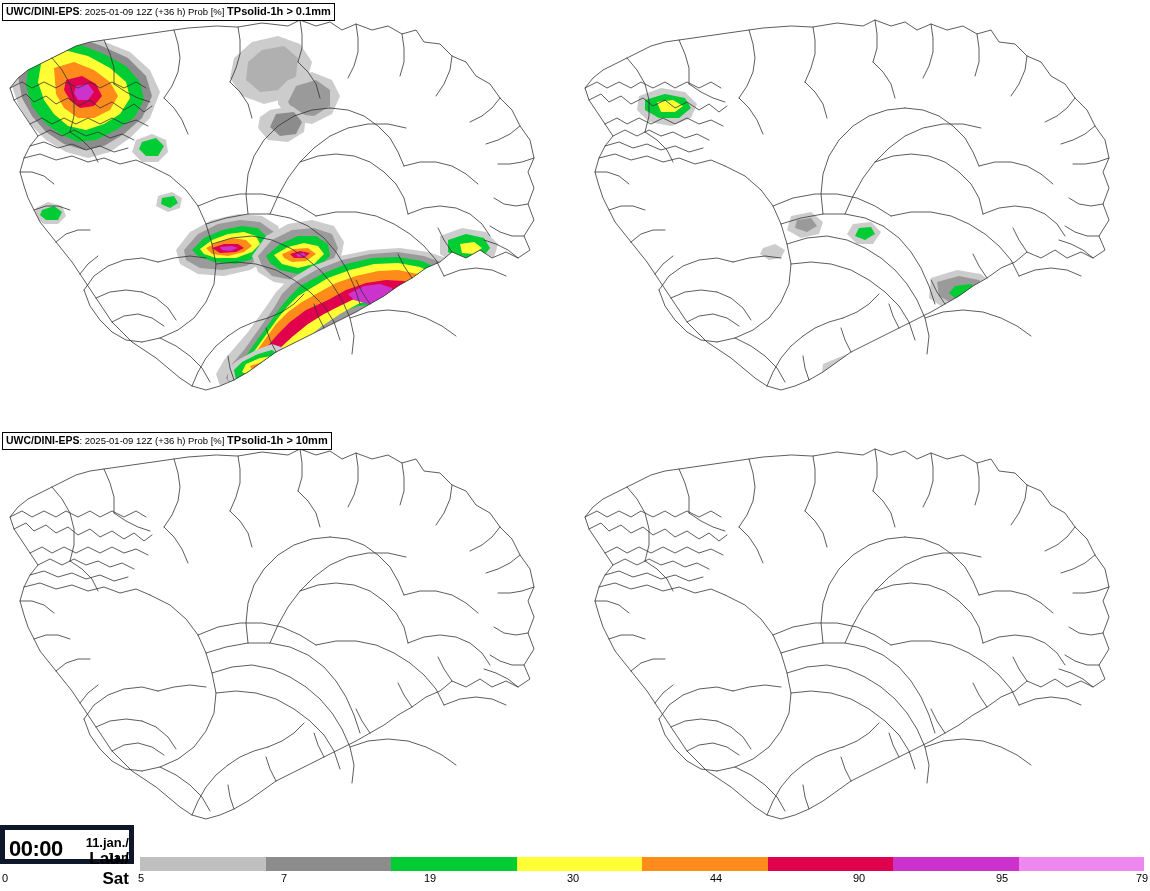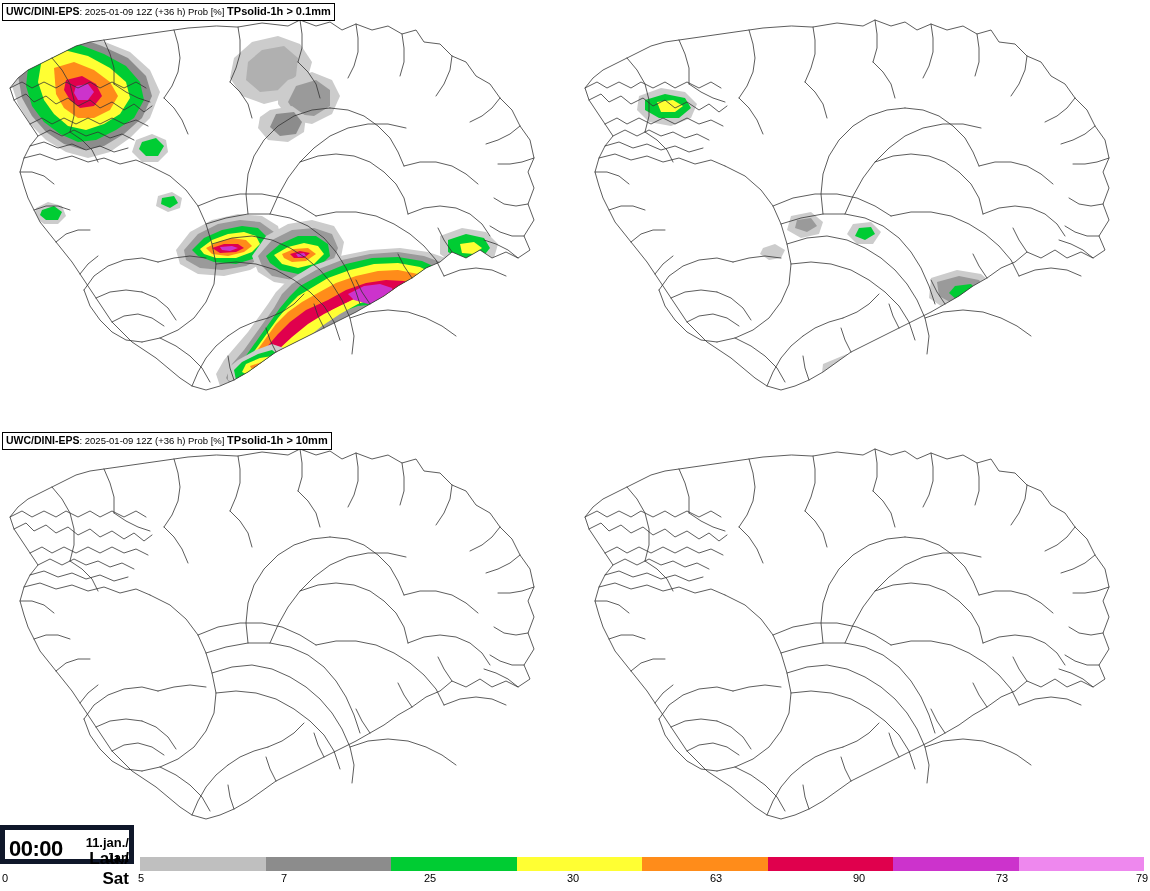--- a/index.html
+++ b/index.html
@@ -478,21 +478,21 @@
     <div style="background:#e0004d"></div>
     <div style="background:#cc33cc"></div>
     <div style="background:#ee88ee"></div>
   </div>
 
   <span class="zero">0</span>
 
   <div class="cbar-labels">
     <span style="left:138px">5</span>
     <span style="left:281px">7</span>
-    <span style="left:424px">25</span>
+    <span style="left:424px">19</span>
     <span style="left:567px">30</span>
-    <span style="left:710px">63</span>
+    <span style="left:710px">44</span>
     <span style="left:853px">90</span>
-    <span style="left:996px">73</span>
+    <span style="left:996px">95</span>
     <span style="left:1136px">79</span>
   </div>
 
 </div>
 
 </body></html>

